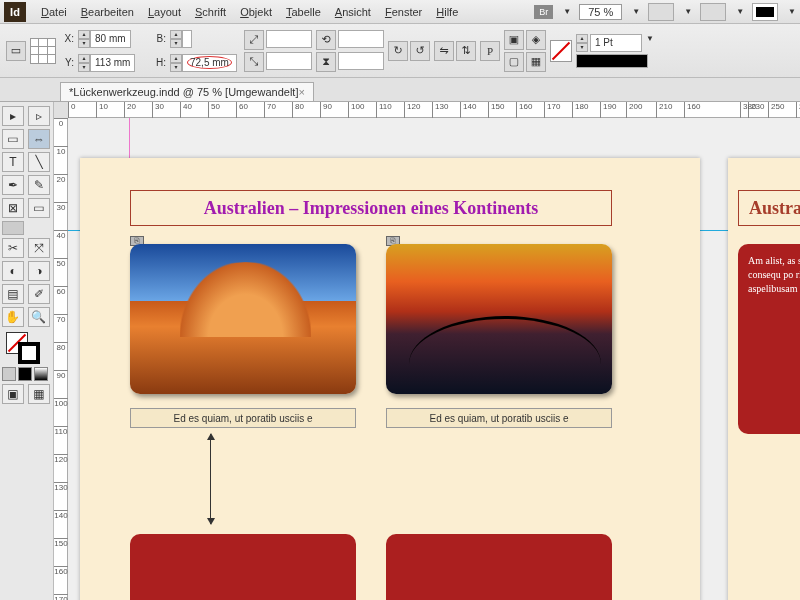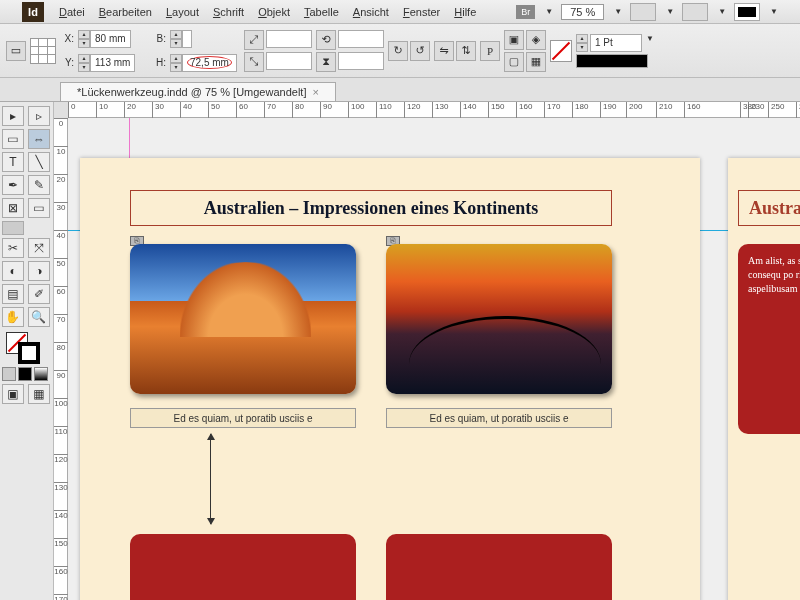--- a/index.html
+++ b/index.html
@@ -1,17 +1,17 @@
 <!DOCTYPE html>
 <html><head>
 <meta charset="utf-8">
 <style>
 * { margin: 0; padding: 0; box-sizing: border-box; font-family: "Segoe UI", Tahoma, sans-serif; }
 body { background: #e8e8e8; width: 800px; height: 600px; overflow: hidden; font-size: 11px; color: #333; }
-.menubar { height: 24px; background: linear-gradient(#f0f0f0,#e0e0e0); display: flex; align-items: center; padding: 0 22px; border-bottom: 1px solid #bbb; }
+.menubar { height: 24px; background: linear-gradient(#f0f0f0,#e0e0e0); display: flex; align-items: center; padding: 0 4px; border-bottom: 1px solid #bbb; }
 .menubar .app-icon { width: 22px; height: 20px; background: #3a2a18; color: #fff; display: flex; align-items: center; justify-content: center; font-weight: bold; font-size: 11px; margin-right: 8px; }
 .menubar .mi { padding: 0 7px; cursor: default; }
 .menubar .mi u { text-decoration: underline; }
 .menubar .spacer { flex: 1; }
 .menubar .right { display: flex; align-items: center; gap: 8px; }
 .br-badge { background: #888; color: #fff; font-size: 9px; padding: 2px 5px; }
 .zoom-box { background: #fff; border: 1px solid #999; padding: 1px 8px; font-size: 11px; }
 .menubar .rb { width: 26px; height: 18px; background: #ddd; border: 1px solid #aaa; display: inline-block; }
 .rb.fill-icon { position: relative; background: #fff; }
 .rb.fill-icon::after { content:""; position:absolute; inset:3px; background:#000; }
@@ -30,21 +30,21 @@
 .ctrl-icon { width: 20px; height: 20px; background: #ddd; border: 1px solid #aaa; display: inline-flex; align-items: center; justify-content: center; font-size: 11px; }
 .ctrl-group { display: flex; gap: 2px; align-items: center; }
 .stroke-swatch { width: 22px; height: 22px; background: #fff; border: 1px solid #999; position: relative; }
 .stroke-swatch::after { content:""; position:absolute; left:-2px; right:-2px; top:45%; height:2px; background:#d00; transform:rotate(-45deg); }
 .stroke-weight { width: 52px; height: 18px; background: #fff; border: 1px solid #aaa; font-size: 10px; padding: 0 4px; display:flex; align-items:center; }
 .stroke-line { width: 72px; height: 14px; background: #000; border: 1px solid #aaa; }
 .mini-stack { display:flex; flex-direction:column; gap:2px; }
 .mini-stack .row { display:flex; gap:2px; }
 
 .tabbar { height: 24px; background: #e2e2e2; display: flex; align-items: flex-end; padding-left: 60px; border-bottom: 1px solid #aaa; }
-.tab { background: #f7f7f7; border: 1px solid #aaa; border-bottom: none; padding: 3px 16px; font-size: 11px; display: flex; align-items: center; gap: 6px; }
+.tab { background: #f7f7f7; border: 1px solid #aaa; border-bottom: none; padding: 3px 8px; font-size: 11px; display: flex; align-items: center; }
 .tab .close { color: #888; cursor: default; }
 
 .main { display: flex; height: calc(600px - 24px - 54px - 24px); }
 .toolbox { width: 54px; background: #e8e8e8; border-right: 1px solid #bbb; padding: 4px 2px; display: grid; grid-template-columns: 1fr 1fr; gap: 3px 3px; align-content: start; }
 .tool { width: 22px; height: 20px; background: #eee; border: 1px solid #aaa; display: flex; align-items: center; justify-content: center; font-size: 12px; cursor: default; }
 .tool.sel { background: #bcd; }
 .tool.wide { grid-column: 1 / span 2; height: 14px; background: #ccc; }
 .fill-stroke { grid-column: 1 / span 2; height: 34px; position: relative; }
 .fs-fill { position: absolute; left: 4px; top: 2px; width: 22px; height: 22px; background: #fff; border: 1px solid #333; }
 .fs-fill::after { content:""; position:absolute; left:-2px; right:-2px; top:45%; height:2px; background:#d00; transform:rotate(-45deg); }
@@ -57,21 +57,21 @@
 .hruler .tick { position: absolute; top: 0; height: 16px; border-left: 1px solid #888; padding-left: 2px; }
 .vruler { position: absolute; top: 16px; left: 0; width: 14px; bottom: 0; background: #fff; border-right: 1px solid #aaa; font-size: 8px; color: #555; }
 .vruler .tick { position: absolute; left: 0; width: 14px; border-top: 1px solid #888; text-align: center; line-height: 9px; }
 .viewport { position: absolute; top: 16px; left: 14px; right: 0; bottom: 0; background: #efefef; overflow: hidden; }
 
 .page { position: absolute; left: 12px; top: 40px; width: 620px; height: 700px; background: #fbeed2; box-shadow: 0 0 4px rgba(0,0,0,.3); }
 .page2 { position: absolute; left: 660px; top: 40px; width: 300px; height: 700px; background: #fbeed2; box-shadow: 0 0 4px rgba(0,0,0,.3); }
 .guide-h { position: absolute; left: 0; right: 0; height: 0; border-top: 1px solid #2ad; }
 .guide-v { position: absolute; top: 0; bottom: 0; width: 0; border-left: 1px solid #e7c; }
 
-.title-frame { position: absolute; left: 50px; top: 32px; width: 482px; height: 36px; border: 1px solid #a63d2b; display: flex; align-items: center; justify-content: center; color: #0f172a; font-weight: bold; font-size: 18px; font-family: Georgia, serif; }
+.title-frame { position: absolute; left: 50px; top: 32px; width: 482px; height: 36px; border: 1px solid #a63d2b; display: flex; align-items: center; justify-content: center; color: #a21caf; font-weight: bold; font-size: 18px; font-family: Georgia, serif; }
 .title-frame2 { position: absolute; left: 10px; top: 32px; width: 180px; height: 36px; border: 1px solid #a63d2b; display:flex; align-items:center; padding-left:10px; color: #a63d2b; font-weight: bold; font-size: 18px; font-family: Georgia, serif; }
 
 .img-frame { position: absolute; width: 226px; height: 150px; border-radius: 10px; box-shadow: 2px 3px 5px rgba(0,0,0,.4); overflow: hidden; }
 .img-frame.left { left: 50px; top: 86px; }
 .img-frame.right { left: 306px; top: 86px; }
 .rock-img { width:100%; height:100%; background: linear-gradient(to bottom, #1a4a9a 0%, #6aa5e5 38%, #c85a1a 38%, #e88030 55%, #8a3a10 100%); position:relative; }
 .rock-img::before { content:""; position:absolute; left:22%; right:20%; top:12%; bottom:38%; background: radial-gradient(ellipse at 50% 100%, #f0a050 40%, #c86020 70%, transparent 72%); border-radius: 50% 50% 0 0; }
 .bridge-img { width:100%; height:100%; background: linear-gradient(to bottom, #d8a020 0%, #e86020 25%, #b03018 45%, #402030 60%, #0a1020 100%); position:relative; }
 .bridge-img::after { content:""; position:absolute; left:10%; right:5%; top:48%; height:30%; border-top:3px solid #000; border-radius: 80% 80% 0 0 / 160% 160% 0 0; }
 

